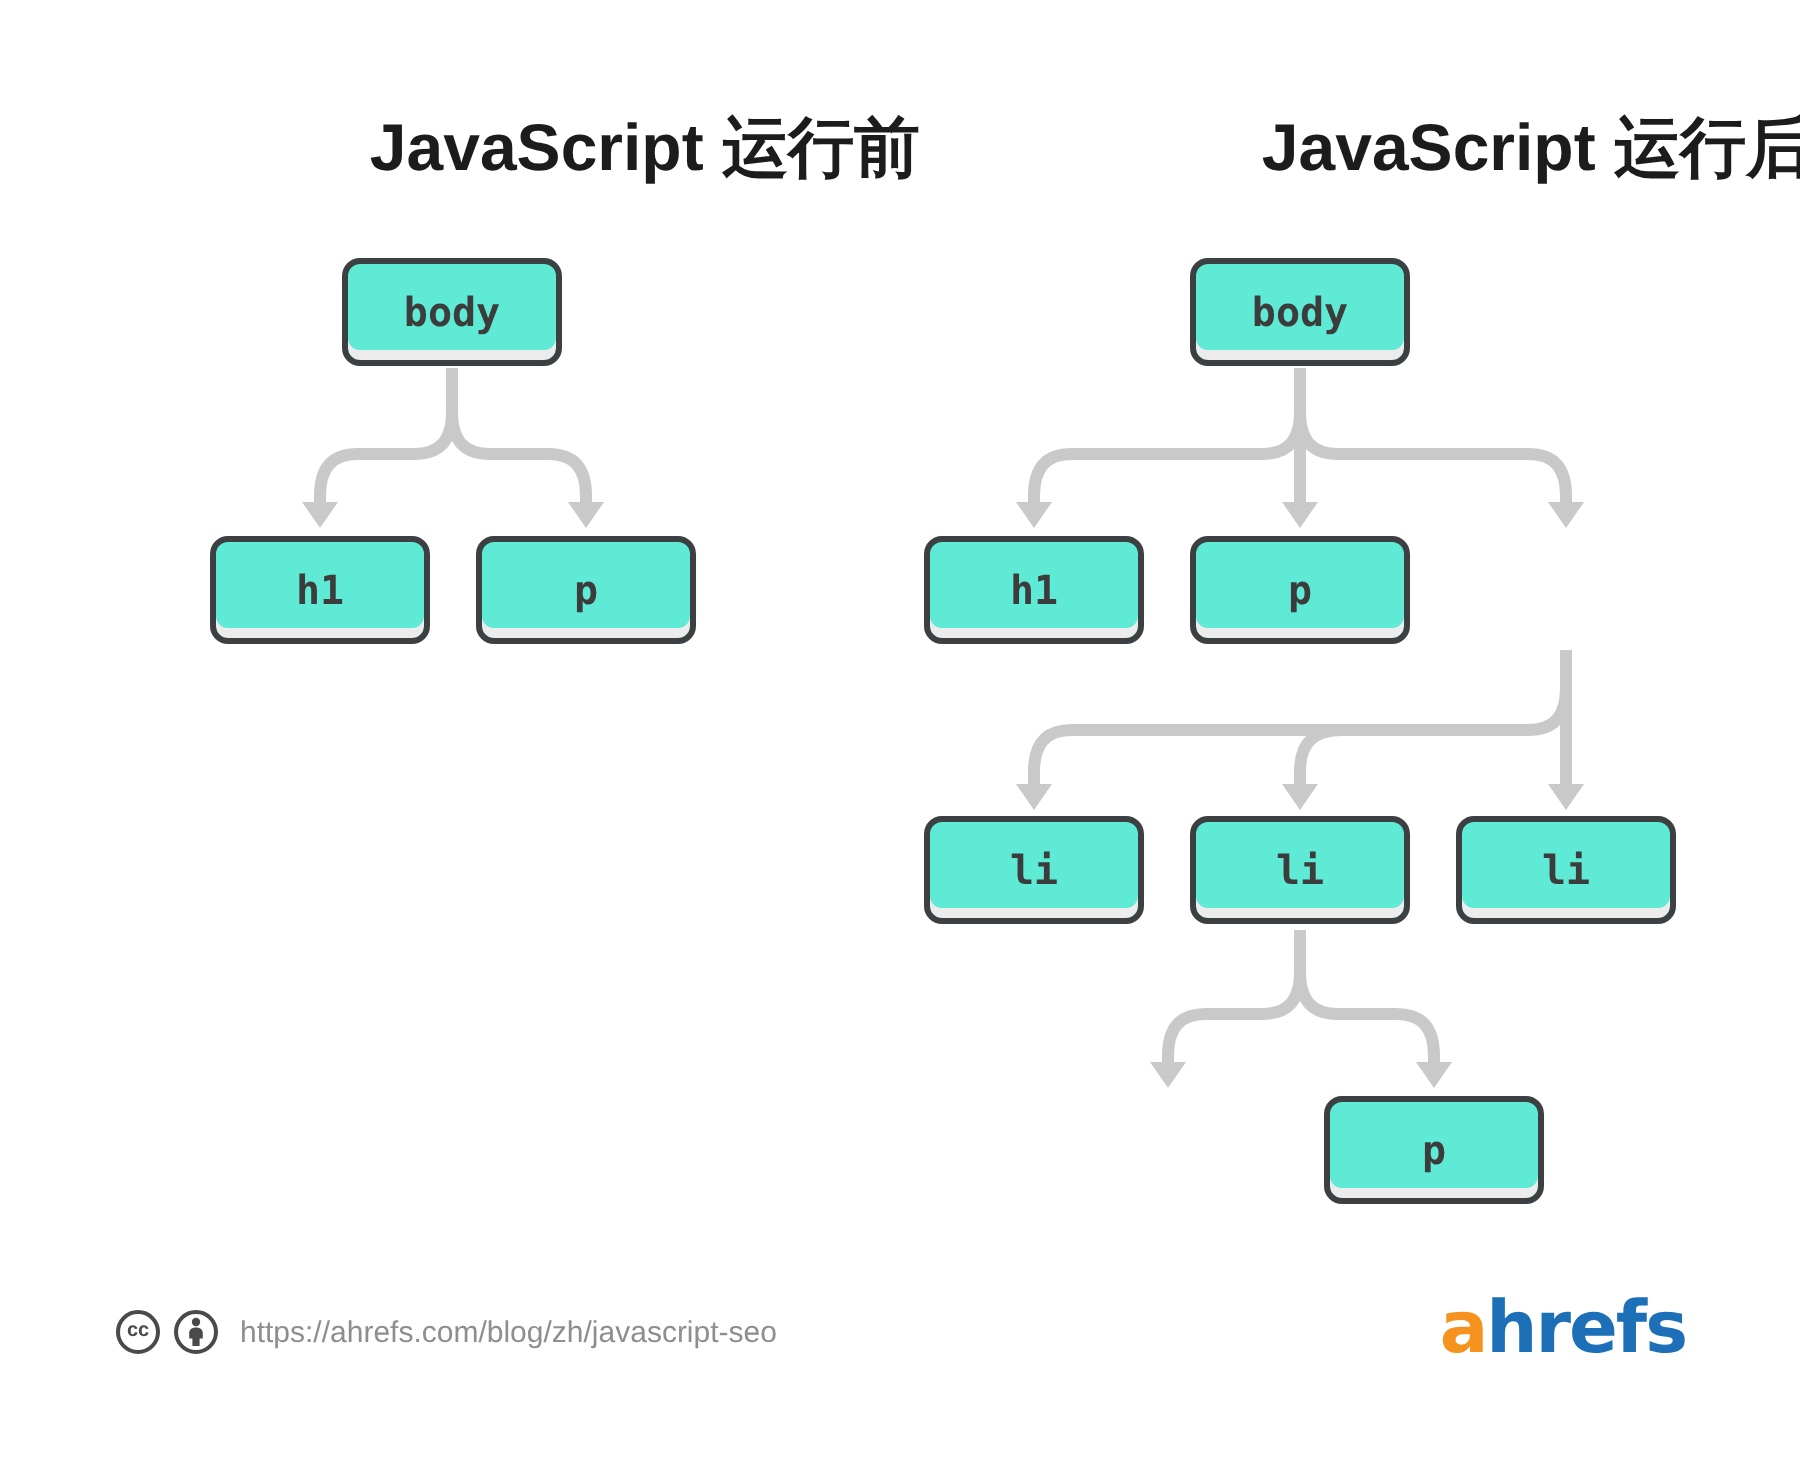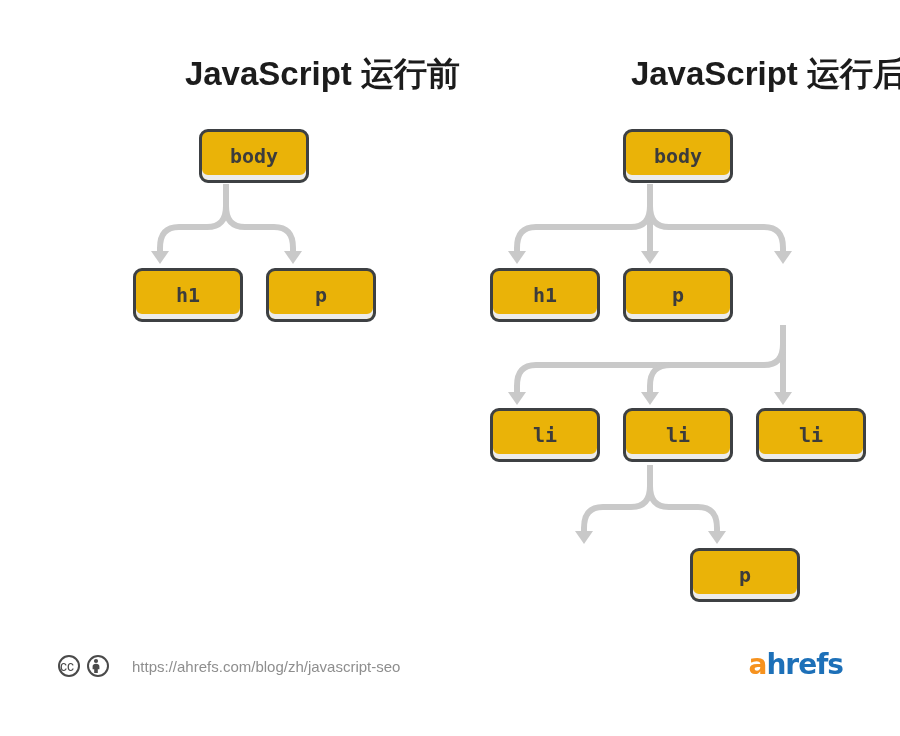--- a/index.html
+++ b/index.html
@@ -23,40 +23,40 @@
     text-align:right;font-size:33px;font-weight:700;color:var(--title);
     letter-spacing:0px;white-space:nowrap;
   }
   .title-left{left:0;width:460px;}
   .title-right{left:406px;width:500px;}
   .connector-layer{position:absolute;left:0;top:0;width:900px;height:736px;}
   .connector-layer path{fill:none;stroke:var(--arrow);stroke-width:6;}
   .connector-layer polygon{fill:var(--arrow);stroke:none;}
   .node{
     position:absolute;width:110px;height:54px;box-sizing:border-box;
-    background:#eab308;border:3px solid var(--node-border);border-radius:9px;
+    background:#5eead4;border:3px solid var(--node-border);border-radius:9px;
     box-shadow:inset 0 -5px 0 var(--node-strip);
     display:flex;align-items:center;justify-content:center;
     font-family:"DejaVu Sans Mono", monospace;font-weight:700;
-    font-size:20px;color:var(--node-text);margin-left:28px;
+    font-size:20px;color:var(--node-text);
   }
   .footer{
     position:absolute;left:58px;top:653px;height:26px;
     display:flex;align-items:center;gap:7px;
   }
   .cc-circle{
     width:22px;height:22px;border:2px solid var(--icon);border-radius:50%;
-    box-sizing:border-box;display:flex;align-items:center;
-    color:var(--icon);font-size:14px;font-weight:400;line-height:1;
+    box-sizing:border-box;display:flex;align-items:center;justify-content:center;
+    color:var(--icon);font-size:10px;font-weight:700;line-height:1;
   }
   .cc-circle svg{display:block;}
-  .source-url{font-size:15px;color:var(--muted);margin-left:16px;white-space:nowrap;}
+  .source-url{font-size:15px;color:var(--muted);margin-left:4px;white-space:nowrap;}
   .brand{
     position:absolute;right:57px;top:650px;height:30px;line-height:30px;
-    font-size:28px;font-weight:800;letter-spacing:-1px;
+    font-size:36px;font-weight:800;letter-spacing:-1px;
     font-family:"DejaVu Sans", "Liberation Sans", sans-serif;white-space:nowrap;
   }
   .brand .a{color:var(--brand-orange);}
   .brand .rest{color:var(--brand-blue);}
 </style>
 </head>
 <body>
 
 <div class="canvas">
 

